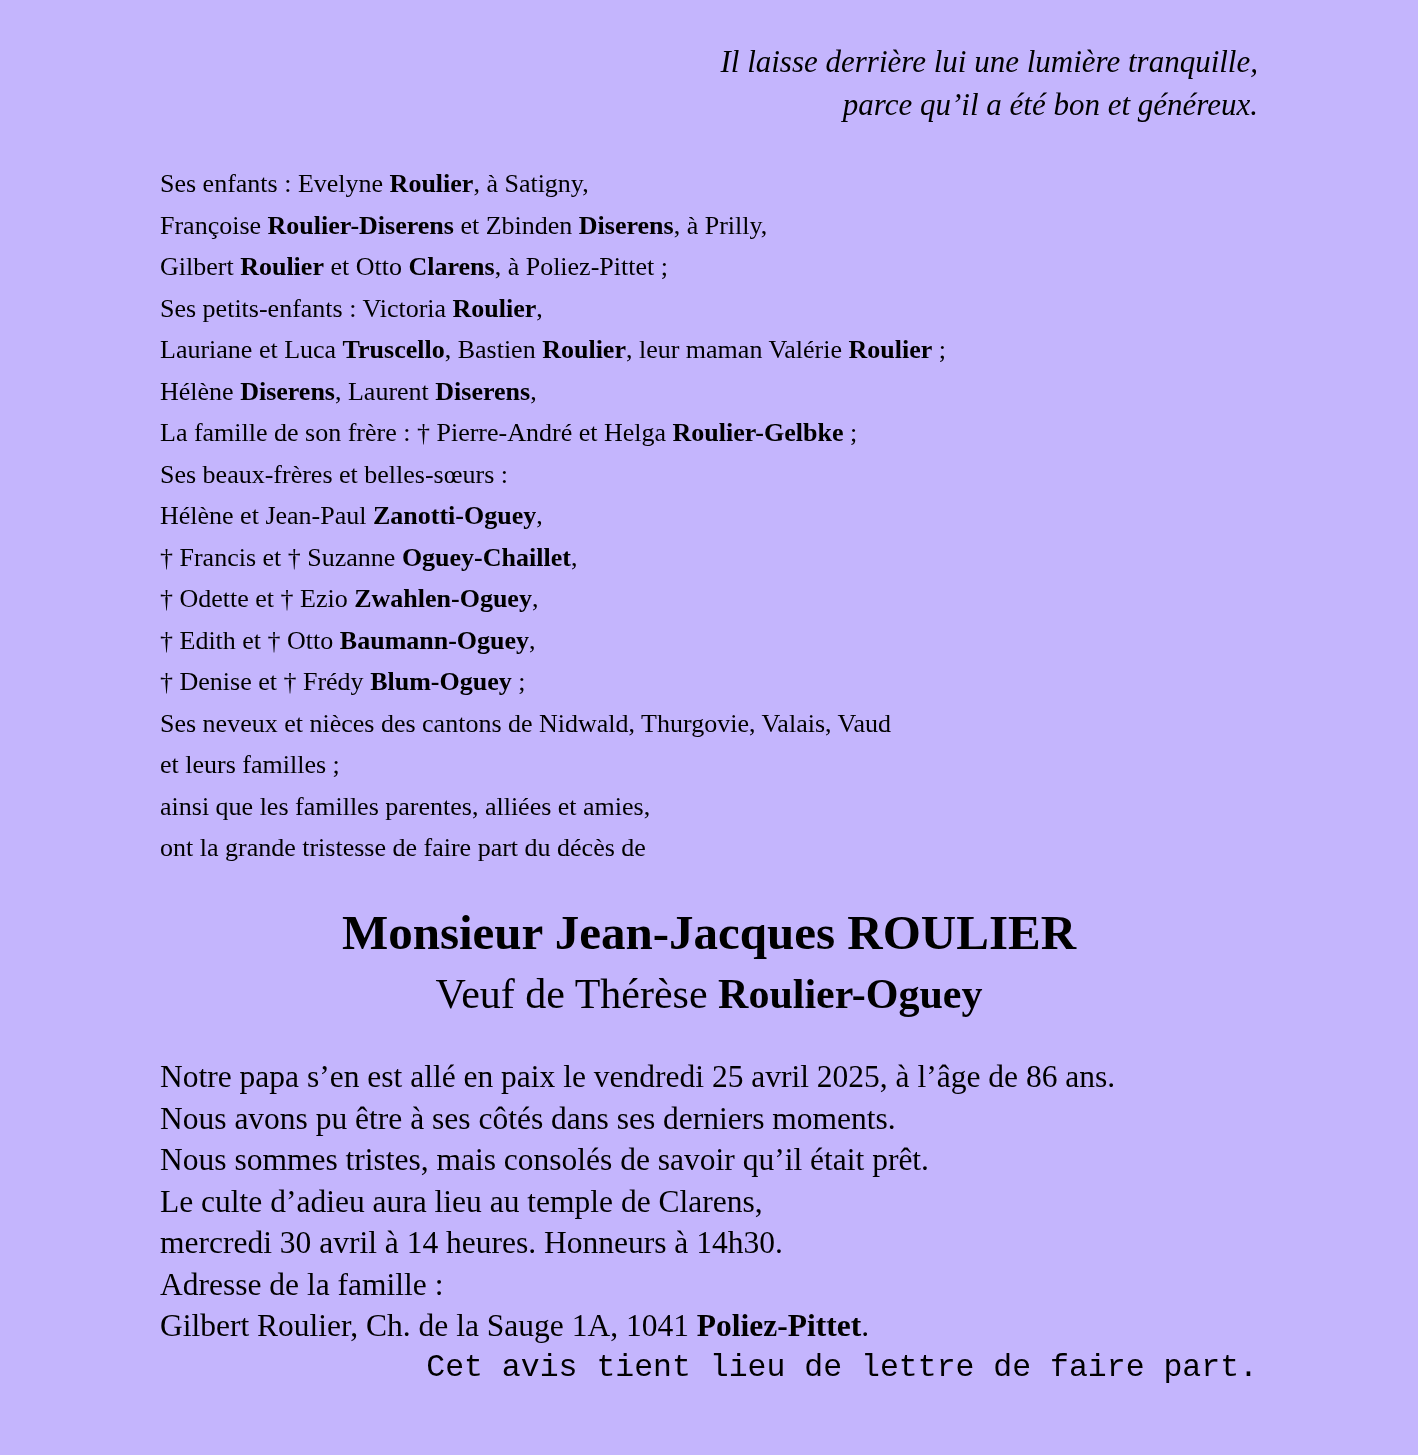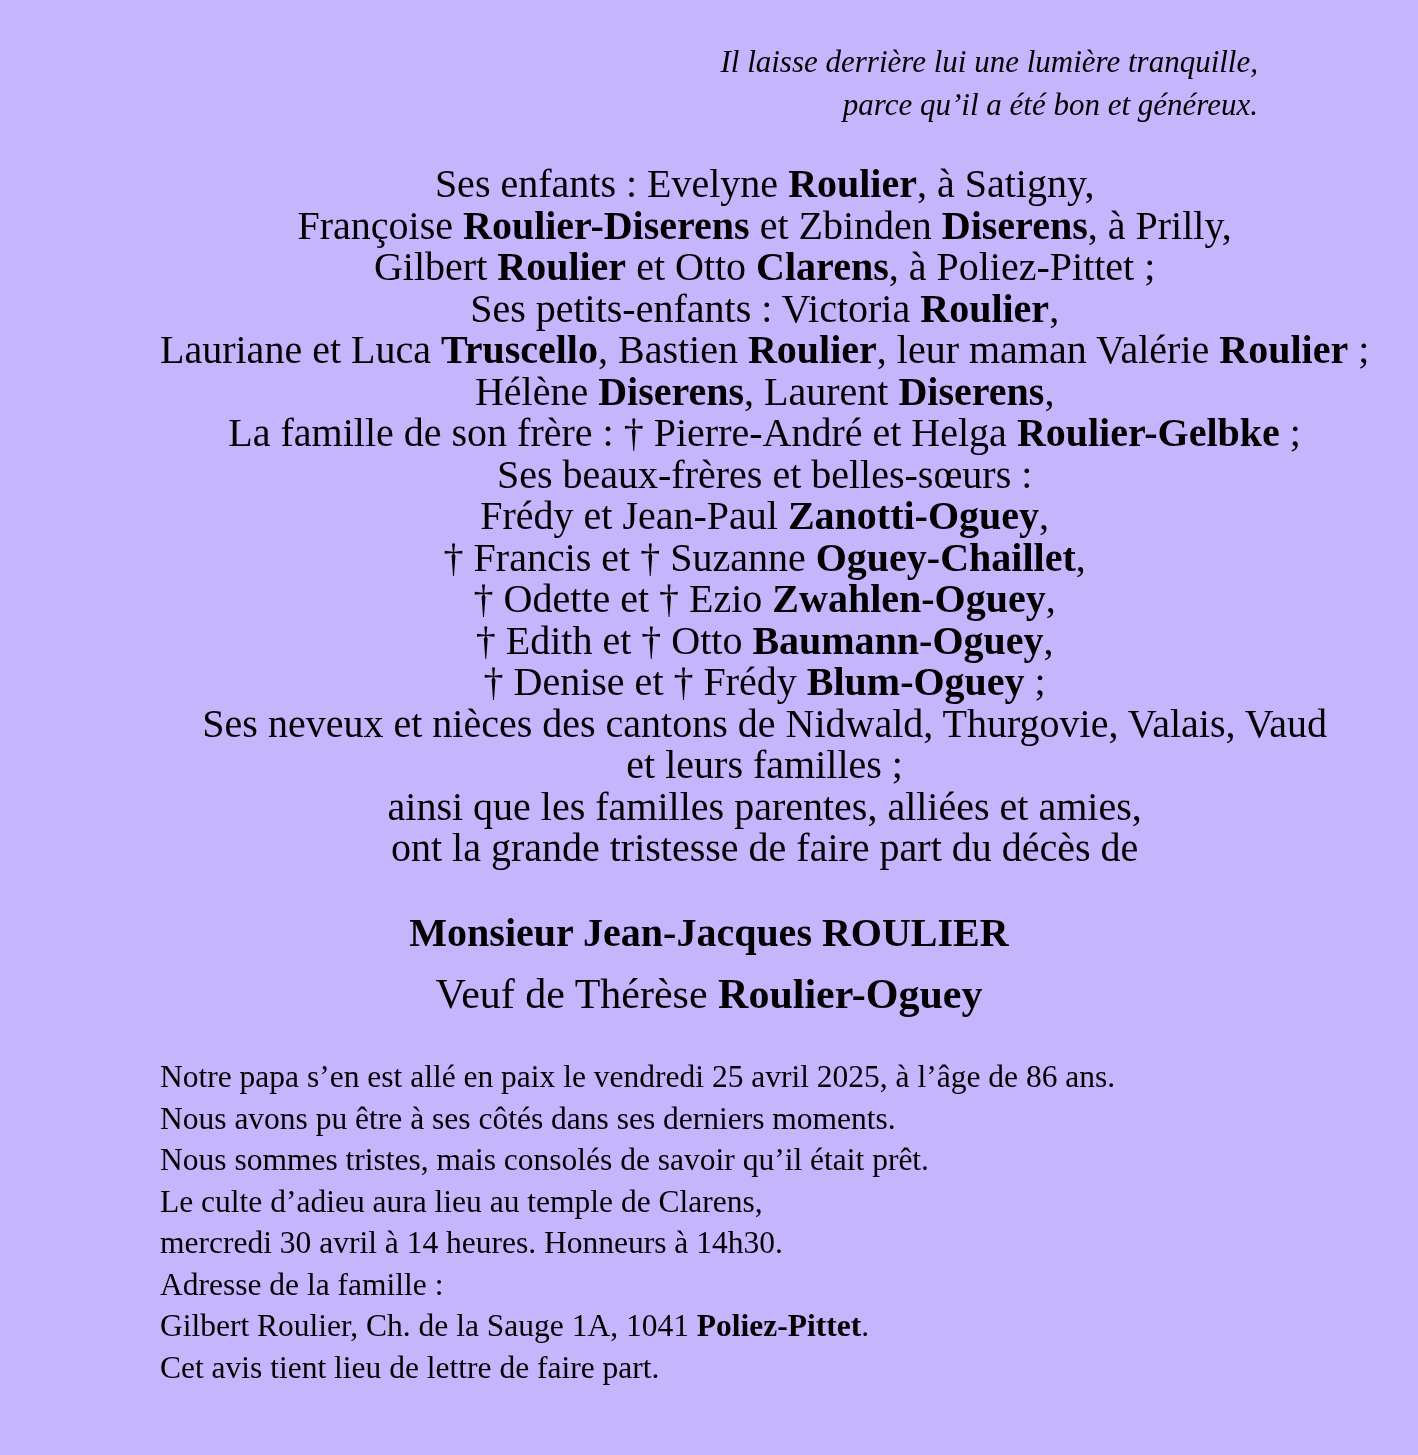--- a/index.html
+++ b/index.html
@@ -26,33 +26,32 @@
     text-align: right;
     font-style: italic;
     font-size: 31px;
     line-height: 43px;
   }
 
   .family-paragraph {
     position: absolute;
     top: 163px;
     left: 160px;
-    font-size: 40px;
+    font-size: 26px;
     line-height: 41.5px;
-    text-align: center;
   }
 
   .deceased-title {
     position: absolute;
     top: 905px;
     left: 0;
     width: 100%;
     margin: 0;
     text-align: center;
-    font-size: 40px;
+    font-size: 49px;
     font-weight: bold;
     line-height: 56px;
   }
 
   .deceased-subtitle {
     position: absolute;
     top: 972px;
     left: 0;
     width: 100%;
     text-align: center;
@@ -63,22 +62,23 @@
   .announcement-block {
     position: absolute;
     top: 1056px;
     left: 160px;
     right: 160px;
     font-size: 31.5px;
     line-height: 41.5px;
   }
 
   .closing-line {
-    text-align: left;
+    text-align: right;
     white-space: nowrap;
+    font-family: Liberation Mono, monospace;
   }
 </style>
 </head>
 <body>
 
 <div class="page">
 
   <div class="epigraph">
       <div class="line"><span>Il laisse derrière lui une lumière tranquille,</span></div>
       <div class="line"><span>parce qu’il a été bon et généreux.</span></div>
@@ -86,21 +86,21 @@
 
   <div class="family-paragraph">
       <div class="line"><span>Ses enfants : Evelyne </span><span class="b">Roulier</span><span>, à Satigny,</span></div>
       <div class="line"><span>Françoise </span><span class="b">Roulier-Diserens</span><span> et Zbinden </span><span class="b">Diserens</span><span>, à Prilly,</span></div>
       <div class="line"><span>Gilbert </span><span class="b">Roulier</span><span> et Otto </span><span class="b">Clarens</span><span>, à Poliez-Pittet ;</span></div>
       <div class="line"><span>Ses petits-enfants : Victoria </span><span class="b">Roulier</span><span>,</span></div>
       <div class="line"><span>Lauriane et Luca </span><span class="b">Truscello</span><span>, Bastien </span><span class="b">Roulier</span><span>, leur maman Valérie </span><span class="b">Roulier</span><span> ;</span></div>
       <div class="line"><span>Hélène </span><span class="b">Diserens</span><span>, Laurent </span><span class="b">Diserens</span><span>,</span></div>
       <div class="line"><span>La famille de son frère : † Pierre-André et Helga </span><span class="b">Roulier-Gelbke</span><span> ;</span></div>
       <div class="line"><span>Ses beaux-frères et belles-sœurs :</span></div>
-      <div class="line"><span>Frédy et Jean-Paul </span><span class="b">Zanotti-Oguey</span><span>,</span></div>
+      <div class="line"><span>Hélène et Jean-Paul </span><span class="b">Zanotti-Oguey</span><span>,</span></div>
       <div class="line"><span>† Francis et † Suzanne </span><span class="b">Oguey-Chaillet</span><span>,</span></div>
       <div class="line"><span>† Odette et † Ezio </span><span class="b">Zwahlen-Oguey</span><span>,</span></div>
       <div class="line"><span>† Edith et † Otto </span><span class="b">Baumann-Oguey</span><span>,</span></div>
       <div class="line"><span>† Denise et † Frédy </span><span class="b">Blum-Oguey</span><span> ;</span></div>
       <div class="line"><span>Ses neveux et nièces des cantons de Nidwald, Thurgovie, Valais, Vaud</span></div>
       <div class="line"><span>et leurs familles ;</span></div>
       <div class="line"><span>ainsi que les familles parentes, alliées et amies,</span></div>
       <div class="line"><span>ont la grande tristesse de faire part du décès de</span></div>
     </div>
 

